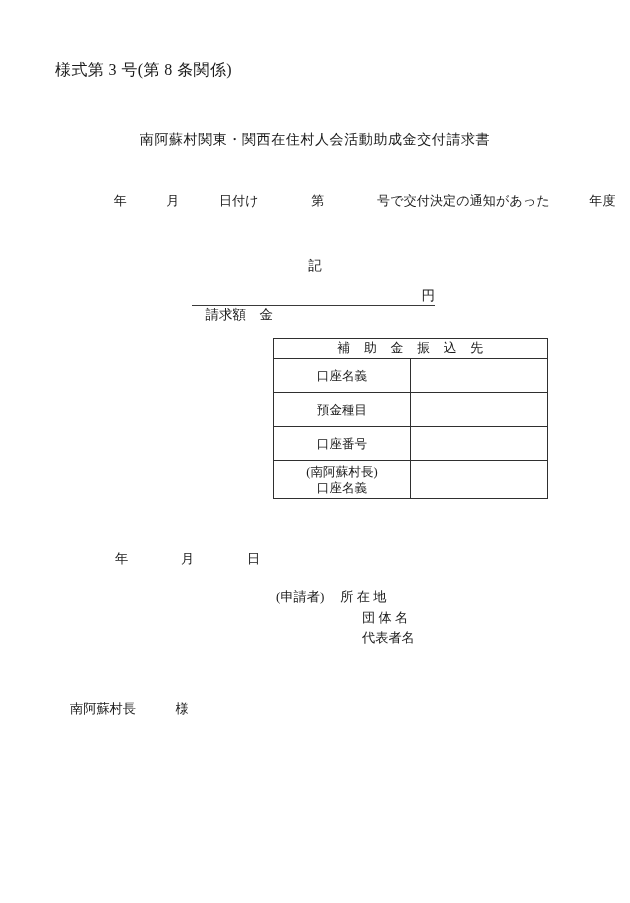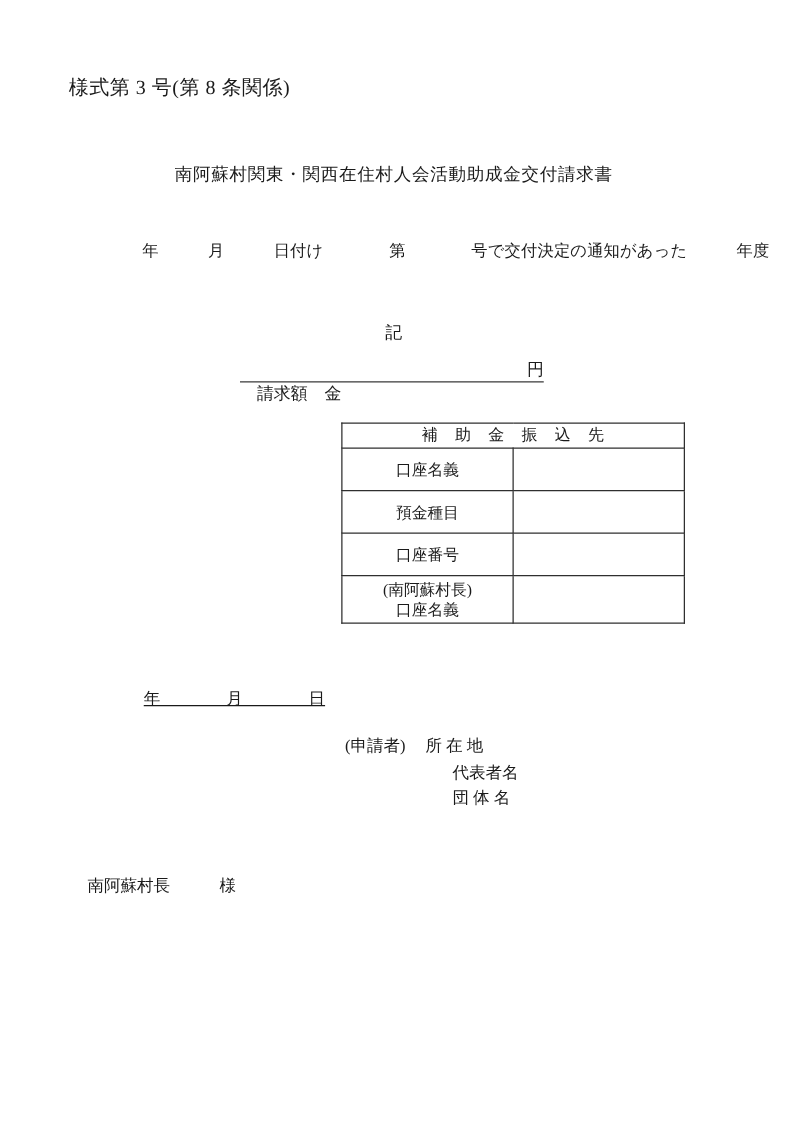--- a/index.html
+++ b/index.html
@@ -116,21 +116,20 @@
   #bank-table .label-cell.two-line {
     height: 37px;
   }
   #bank-table .sub { display: block; }
 
   
   #date-line {
     left: 115px;
     top: 550px;
     font-size: 13.2px;
-    text-decoration: underline;
   }
 
   
   #applicant-block {
     position: absolute;
     left: 276px;
     top: 587px;
     font-size: 13.2px;
     line-height: 20.5px;
   }
@@ -190,19 +189,19 @@
         </td>
         <td class="value-cell"></td>
       </tr>
     </tbody>
   </table>
 
   <div class="abs" id="date-line">年　　　　月　　　　日</div>
 
   <div id="applicant-block">
     <span class="row"><span class="app-tag">(申請者)</span><span class="app-field">所 在 地</span></span>
+    <span class="row indent">団 体 名</span>
     <span class="row indent">代表者名</span>
-    <span class="row indent">団 体 名</span>
   </div>
 
   <div class="abs" id="addressee">南阿蘇村長　　　様</div>
 
 </div>
 
 </body></html>

